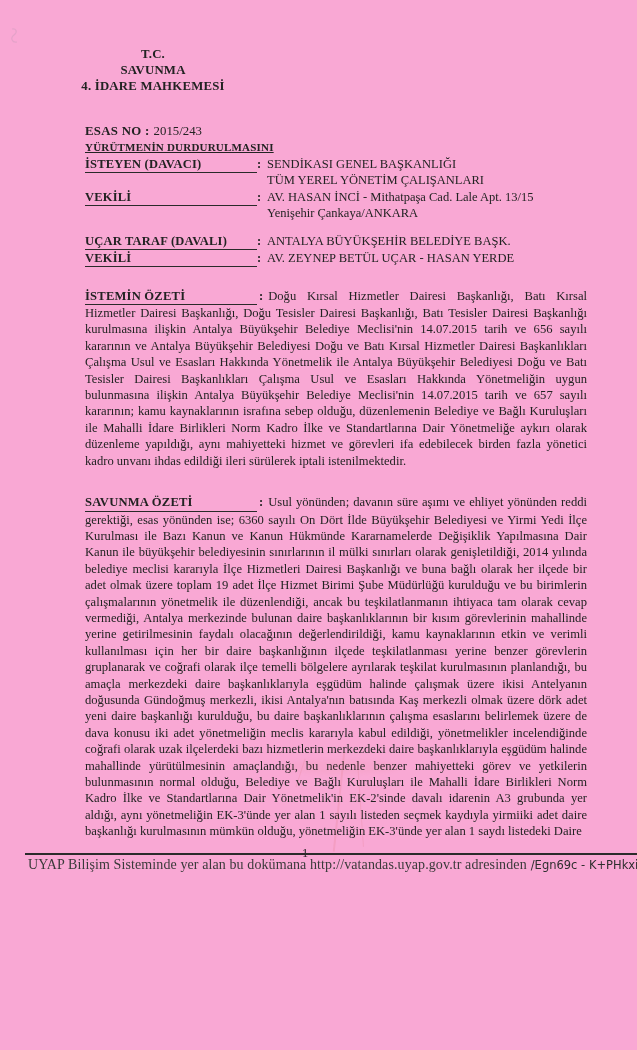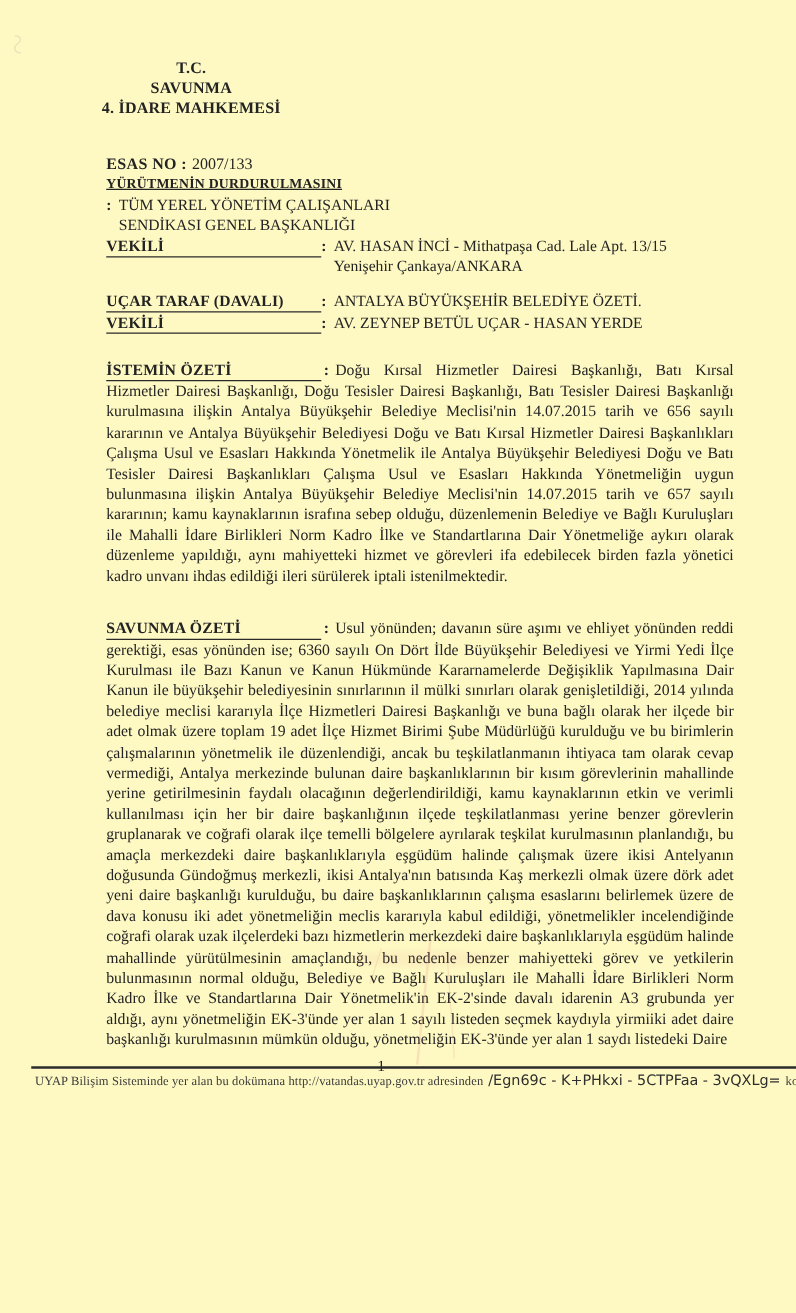--- a/index.html
+++ b/index.html
@@ -1,19 +1,19 @@
 <!DOCTYPE html>
 <html><head>
 <meta charset="utf-8">
 <style>
   html,body{margin:0;padding:0;background:#e8e8e8;}
   .page{
     position:relative;
     width:637px;height:1050px;
-    background:#fef9c3;
+    background:#f9a8d4;
     margin:0 auto;
     font-family:"Liberation Serif", serif;
     color:#232323;
     overflow:hidden;
   }
   .content{
     position:absolute;
     left:85px; top:46px;
     width:502px;
   }
@@ -90,21 +90,21 @@
     border-top:2px solid #2b2b2b;
     margin-left:25px;
   }
   .footer-row{
     display:flex;
     align-items:baseline;
     padding:2px 4px 0 3px;
     white-space:nowrap;
   }
   .footer-pre, .footer-suf{
-    font-size:10px;
+    font-size:14px;
     color:#3a3a3a;
     letter-spacing:0.1px;
   }
   .footer-code{
     font-family:"DejaVu Sans", sans-serif;
     font-size:11.5px;
     color:#2e2e2e;
     padding:0 4px;
   }
   
@@ -149,47 +149,48 @@
 
   <div class="content">
 
     <div class="court-header">
       <div>T.C.</div>
       <div>SAVUNMA</div>
       <div>4. İDARE MAHKEMESİ</div>
     </div>
 
     <div class="case-no">
-      <span class="lbl">ESAS NO :</span><span class="val">2007/133</span>
+      <span class="lbl">ESAS NO :</span><span class="val">2015/243</span>
     </div>
 
     <div class="request-title">YÜRÜTMENİN DURDURULMASINI</div>
 
     <div class="row">
-      <span class="rcolon">:</span>
-      <span class="rvalue">
+      <span class="rlabel">İSTEYEN (DAVACI)</span>
+      <span class="rcolon">:</span>
+      <span class="rvalue">
+        <div>SENDİKASI GENEL BAŞKANLIĞI</div>
         <div>TÜM YEREL YÖNETİM ÇALIŞANLARI</div>
-        <div>SENDİKASI GENEL BAŞKANLIĞI</div>
       </span>
     </div>
 
     <div class="row">
       <span class="rlabel">VEKİLİ</span>
       <span class="rcolon">:</span>
       <span class="rvalue">
         <div>AV. HASAN İNCİ -  Mithatpaşa Cad. Lale Apt. 13/15</div>
         <div>Yenişehir Çankaya/ANKARA</div>
       </span>
     </div>
 
     <div class="row gap12">
       <span class="rlabel">UÇAR TARAF (DAVALI)</span>
       <span class="rcolon">:</span>
       <span class="rvalue">
-        <div>ANTALYA BÜYÜKŞEHİR BELEDİYE ÖZETİ.</div>
+        <div>ANTALYA BÜYÜKŞEHİR BELEDİYE BAŞK.</div>
       </span>
     </div>
 
     <div class="row">
       <span class="rlabel">VEKİLİ</span>
       <span class="rcolon">:</span>
       <span class="rvalue">
         <div>AV. ZEYNEP BETÜL UÇAR - HASAN YERDE</div>
       </span>
     </div>

